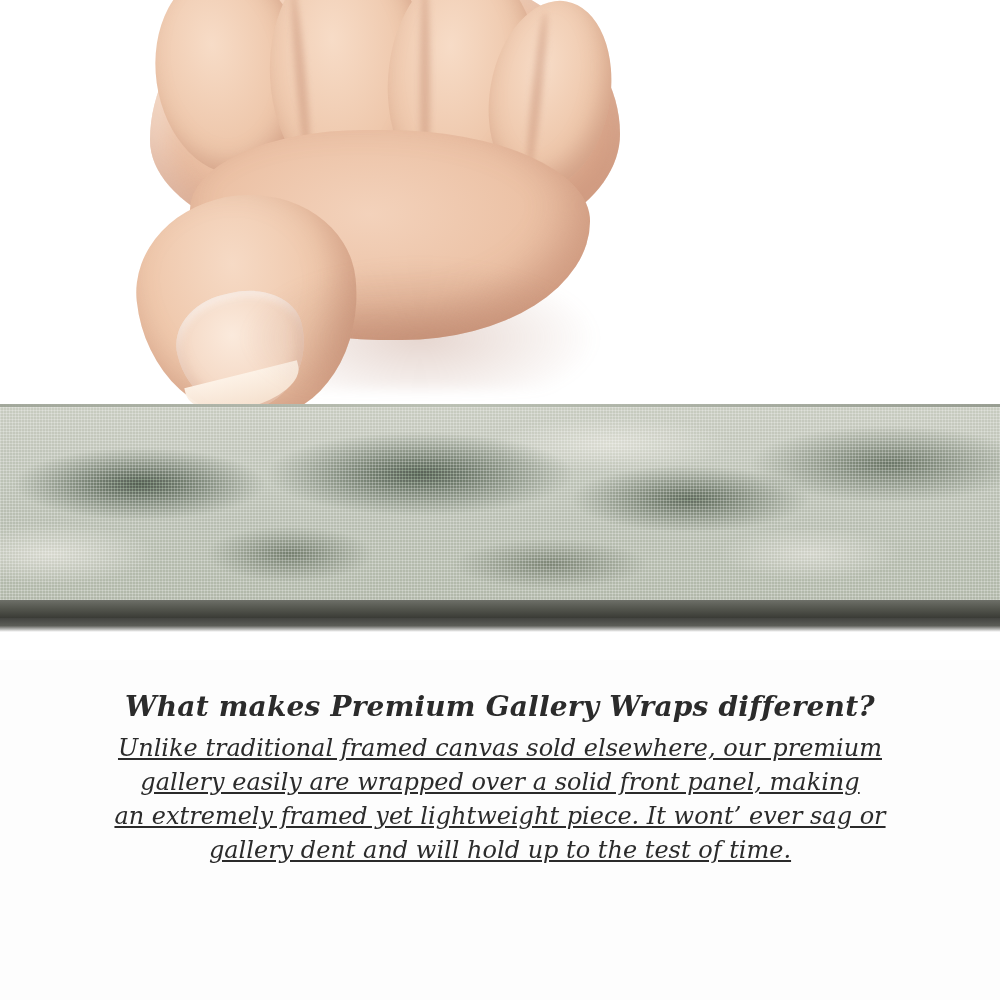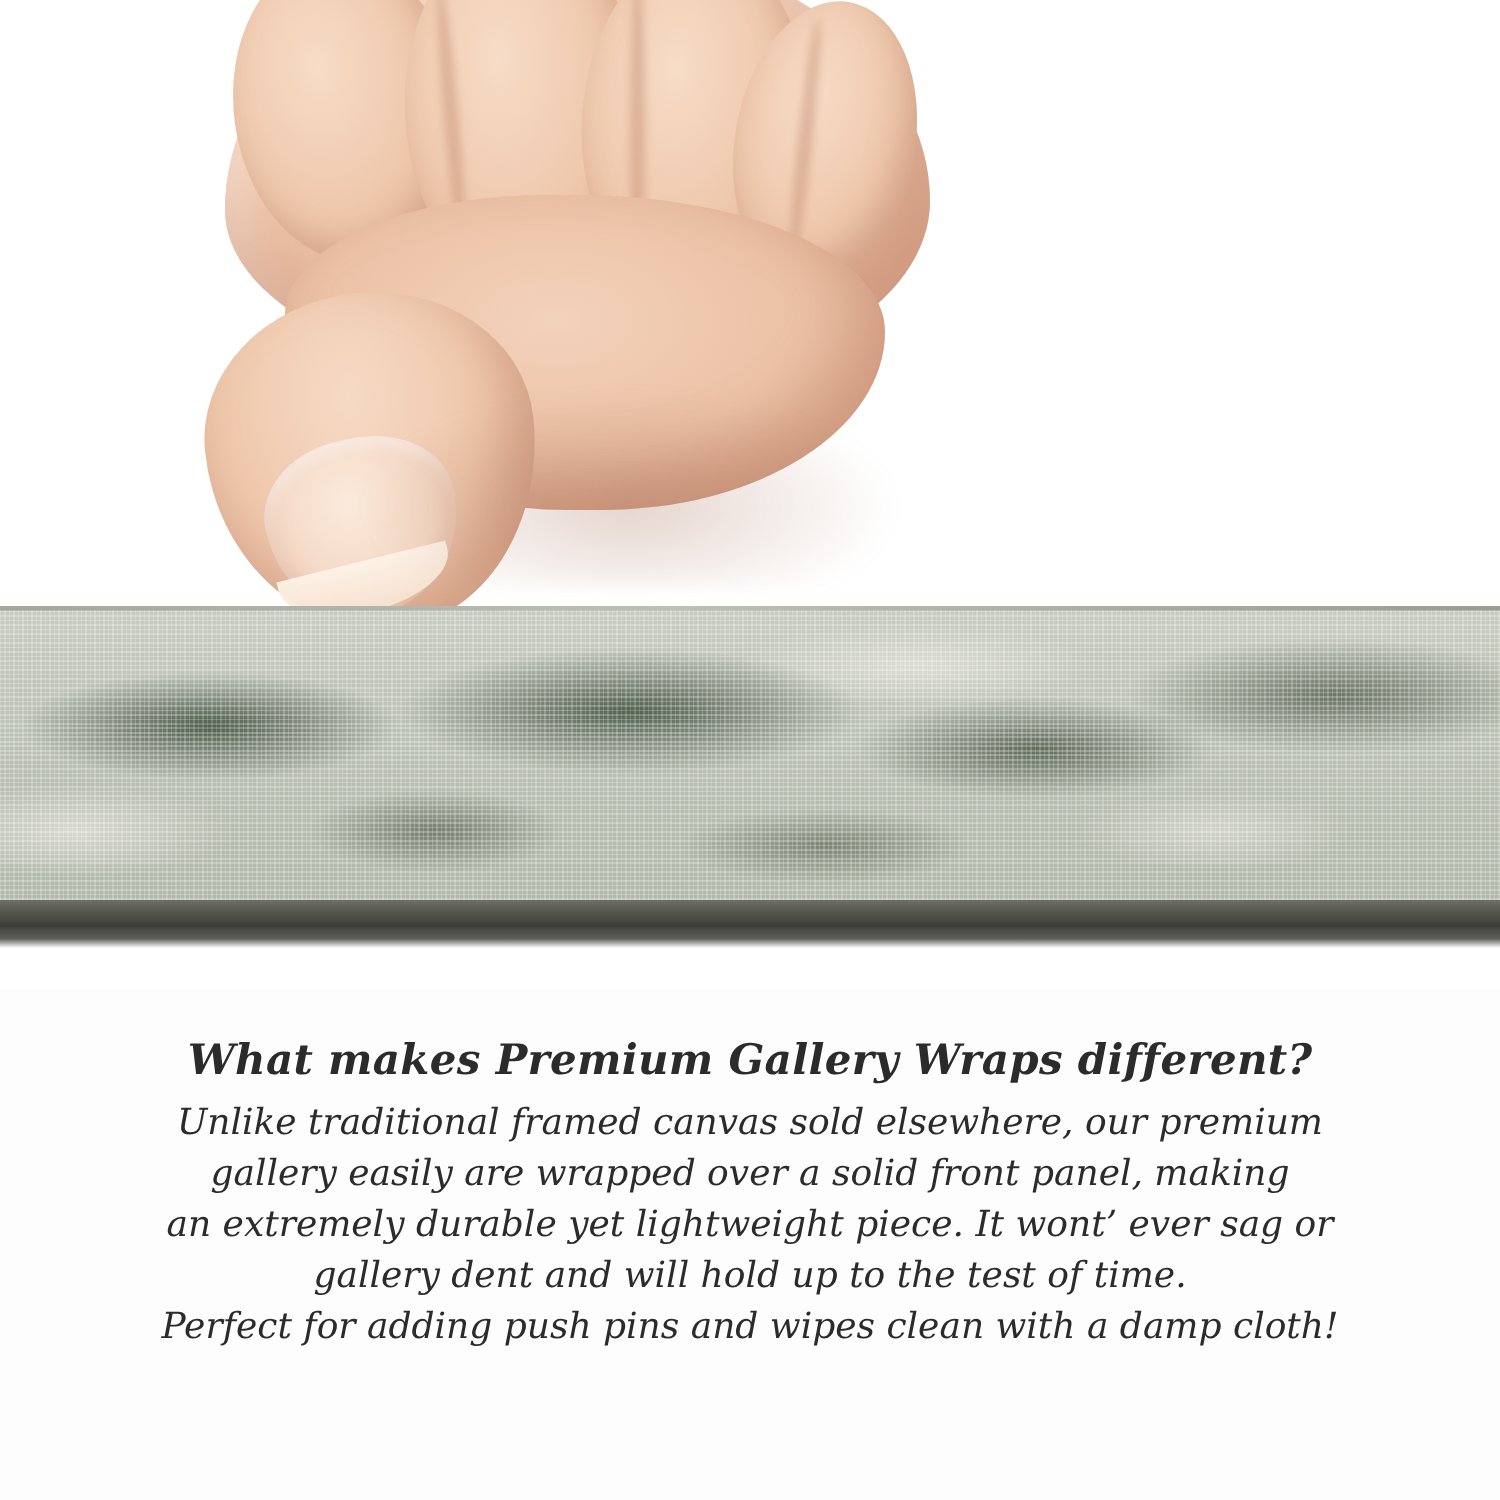--- a/index.html
+++ b/index.html
@@ -205,20 +205,21 @@
     margin: 0 0 8px 0;
     font-size: 28px;
     font-weight: 700;
     letter-spacing: .2px;
   }
   .caption p {
     margin: 0;
     font-size: 24px;
     line-height: 1.42;
     font-weight: 400;
+    text-decoration: underline;
   }
   .caption .line { display: block; }
 </style>
 </head>
 <body>
 
 <div class="page">
 
   <div class="photo">
 
@@ -248,19 +249,18 @@
     </div>
 
     <div class="canvas-under"></div>
   </div>
 
   <div class="caption">
     <h2>What makes Premium Gallery Wraps different?</h2>
     <p>
       <span class="line">Unlike traditional framed canvas sold elsewhere, our premium</span>
       <span class="line">gallery easily are wrapped over a solid front panel, making</span>
-      <span class="line">an extremely durable yet lightweight piece. It wont’ ever sag or</span>
+      <span class="line">an extremely framed yet lightweight piece. It wont’ ever sag or</span>
       <span class="line">gallery dent and will hold up to the test of time.</span>
-      <span class="line">Perfect for adding push pins and wipes clean with a damp cloth!</span>
     </p>
   </div>
 
 </div>
 
 </body></html>

